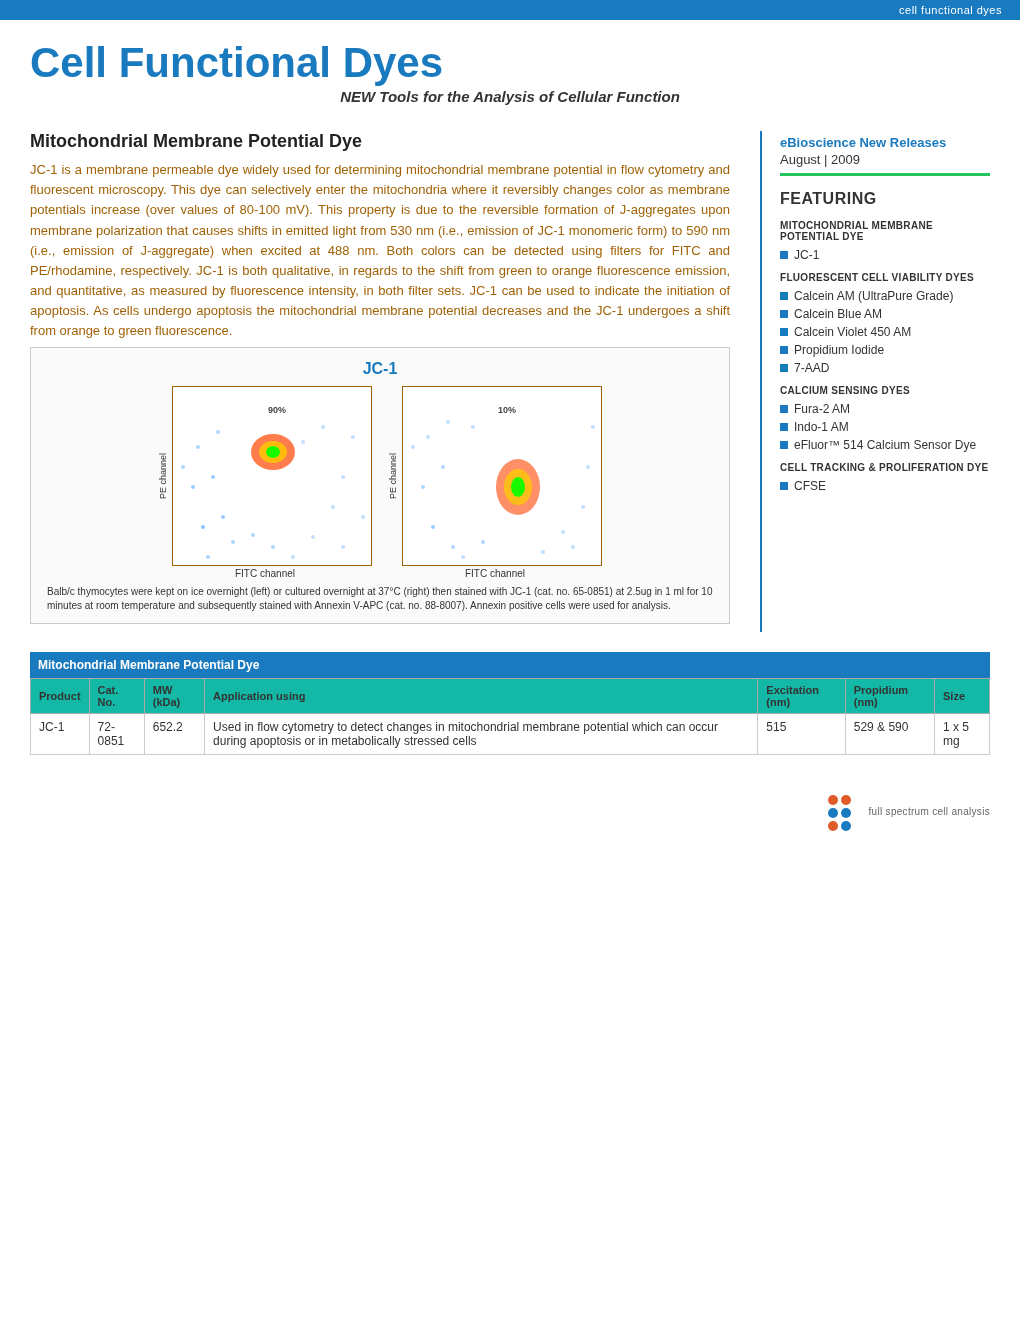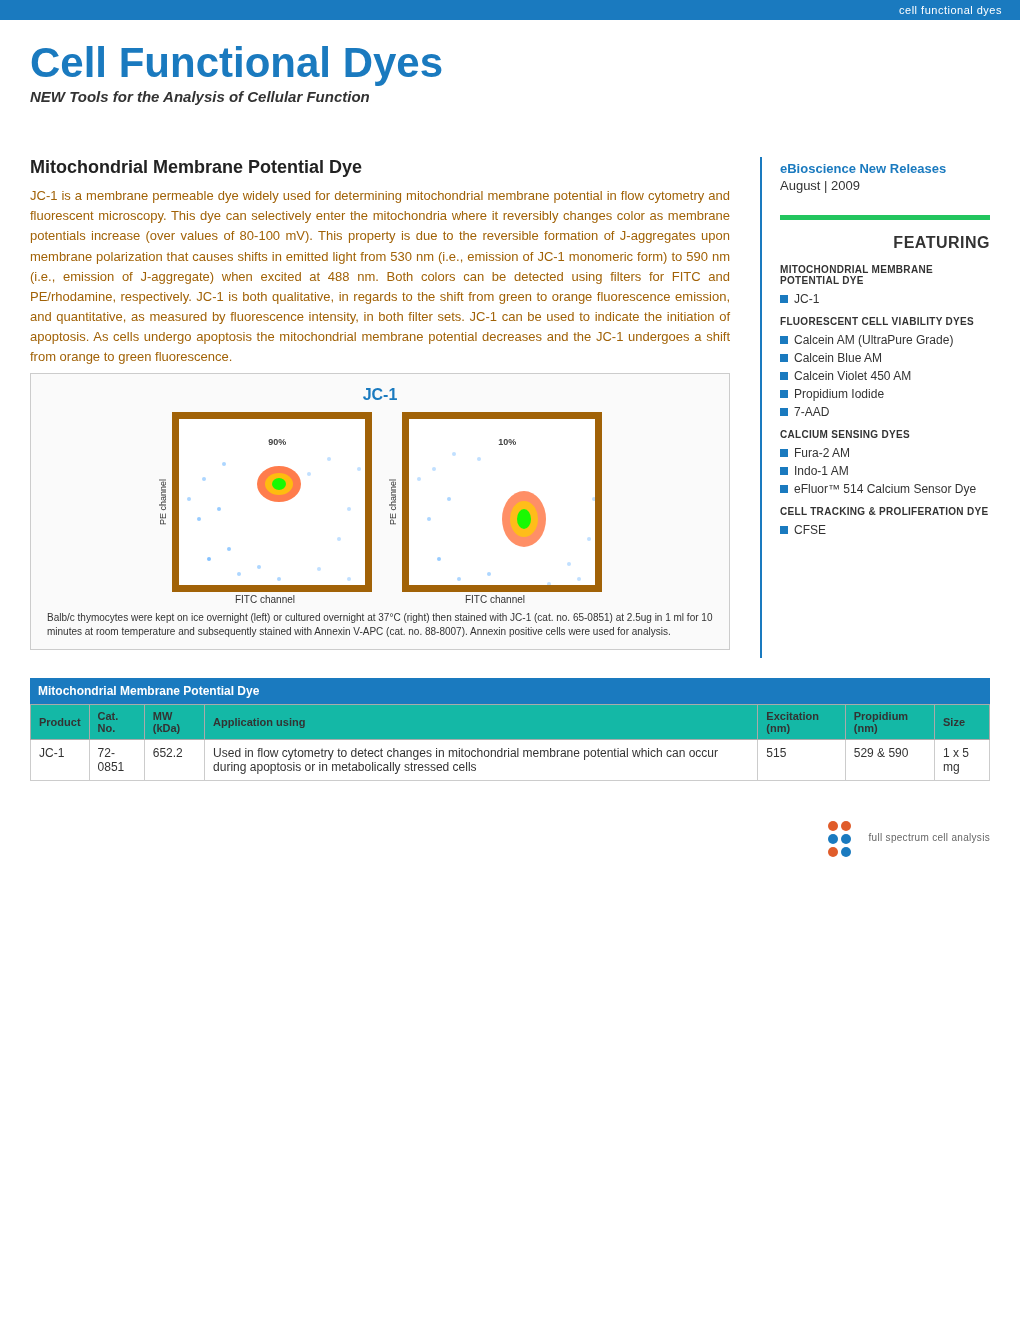--- a/index.html
+++ b/index.html
@@ -51,21 +51,22 @@
       color: #1a7abf;
       line-height: 1.1;
       margin-bottom: 2px;
     }
 
     .page-subtitle {
       font-style: italic;
       font-weight: bold;
       font-size: 15px;
       color: #333;
-      margin-bottom: 32px;
+      margin-bottom: 6px;
+      text-align: center;
     }
 
     
     .section-heading {
       font-size: 18px;
       font-weight: bold;
       color: #222;
       margin-bottom: 8px;
     }
 
@@ -117,21 +118,21 @@
       color: #333;
       writing-mode: vertical-rl;
       transform: rotate(180deg);
       text-align: center;
       white-space: nowrap;
     }
 
     .scatter-plot {
       width: 200px;
       height: 180px;
-      border: 7px solid #a16207;
+      border: 1px solid #a16207;
       background: #fff;
       position: relative;
       overflow: hidden;
       text-decoration: underline;
     }
 
     .x-axis-label {
       font-size: 10px;
       color: #333;
       text-align: center;
@@ -157,32 +158,31 @@
       font-size: 13px;
       color: #1a7abf;
       font-weight: bold;
       margin-bottom: 2px;
       margin-top: 4px;
     }
 
     .sidebar-date {
       font-size: 13px;
       color: #333;
-      border-bottom: 5px solid #22c55e;
-      padding-bottom: 22px;
+      border-bottom: 3px solid #22c55e;
+      padding-bottom: 6px;
       margin-bottom: 14px;
     }
 
     .featuring-title {
       font-size: 16px;
       font-weight: bold;
       color: #333;
       margin-bottom: 12px;
       letter-spacing: 0.5px;
-      text-align: right;
     }
 
     .sidebar-section-label {
       font-size: 10px;
       font-weight: bold;
       color: #333;
       margin-bottom: 6px;
       margin-top: 10px;
       text-transform: uppercase;
       letter-spacing: 0.3px;

